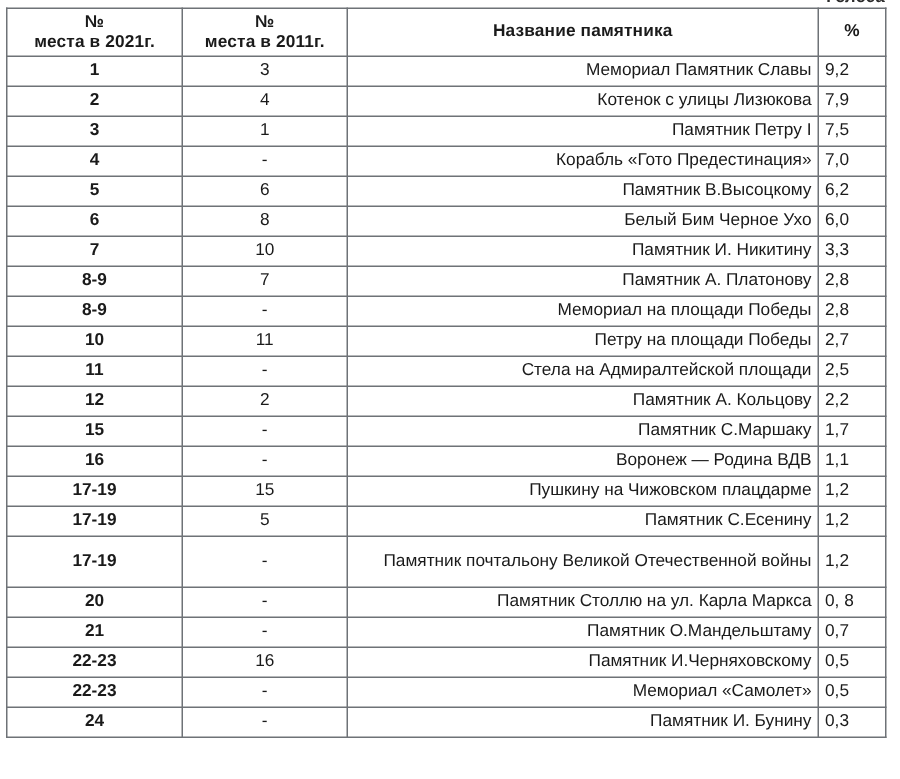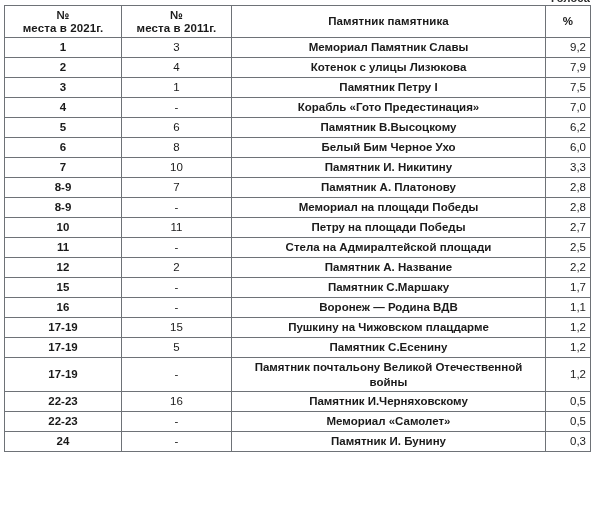--- a/index.html
+++ b/index.html
@@ -79,27 +79,27 @@
     text-align: center;
     font-weight: bold;
     font-size: 11.5px;
   }
   td.c-rank-old {
     text-align: center;
     font-weight: normal;
     font-size: 11.5px;
   }
   td.c-name {
-    text-align: center;
+    text-align: right;
     padding-left: 7px;
-    font-weight: bold;
+    font-weight: normal;
     font-size: 11.5px;
   }
   td.c-pct {
-    text-align: right;
+    text-align: left;
     font-weight: normal;
     font-size: 11.5px;
   }
   tr.tall td { height: 33px; }
   tr.tall td.c-name { line-height: 1.22; margin-left: 21px; }
 </style>
 </head>
 <body>
 
 <div class="page">
@@ -114,21 +114,21 @@
       <col class="col-rank-old">
       <col class="col-name">
       <col class="col-pct">
     </colgroup>
     <thead>
       <tr>
         <th>№
 места в 2021г.</th>
         <th>№
 места в 2011г.</th>
-        <th>Памятник памятника</th>
+        <th>Название памятника</th>
         <th>%</th>
       </tr>
     </thead>
     <tbody id="table-body">
         <tr>
           <td class="c-rank-new">1</td>
           <td class="c-rank-old">3</td>
           <td class="c-name">Мемориал Памятник Славы</td>
           <td class="c-pct">9,2</td>
         </tr>
@@ -188,21 +188,21 @@
         </tr>
         <tr>
           <td class="c-rank-new">11</td>
           <td class="c-rank-old">-</td>
           <td class="c-name">Стела на Адмиралтейской площади</td>
           <td class="c-pct">2,5</td>
         </tr>
         <tr>
           <td class="c-rank-new">12</td>
           <td class="c-rank-old">2</td>
-          <td class="c-name">Памятник А. Название</td>
+          <td class="c-name">Памятник А. Кольцову</td>
           <td class="c-pct">2,2</td>
         </tr>
         <tr>
           <td class="c-rank-new">15</td>
           <td class="c-rank-old">-</td>
           <td class="c-name">Памятник С.Маршаку</td>
           <td class="c-pct">1,7</td>
         </tr>
         <tr>
           <td class="c-rank-new">16</td>
@@ -222,20 +222,32 @@
           <td class="c-name">Памятник С.Есенину</td>
           <td class="c-pct">1,2</td>
         </tr>
         <tr class="tall">
           <td class="c-rank-new">17-19</td>
           <td class="c-rank-old">-</td>
           <td class="c-name">Памятник почтальону Великой Отечественной войны</td>
           <td class="c-pct">1,2</td>
         </tr>
         <tr>
+          <td class="c-rank-new">20</td>
+          <td class="c-rank-old">-</td>
+          <td class="c-name">Памятник Столлю на ул. Карла Маркса</td>
+          <td class="c-pct">0, 8</td>
+        </tr>
+        <tr>
+          <td class="c-rank-new">21</td>
+          <td class="c-rank-old">-</td>
+          <td class="c-name">Памятник О.Мандельштаму</td>
+          <td class="c-pct">0,7</td>
+        </tr>
+        <tr>
           <td class="c-rank-new">22-23</td>
           <td class="c-rank-old">16</td>
           <td class="c-name">Памятник И.Черняховскому</td>
           <td class="c-pct">0,5</td>
         </tr>
         <tr>
           <td class="c-rank-new">22-23</td>
           <td class="c-rank-old">-</td>
           <td class="c-name">Мемориал «Самолет»</td>
           <td class="c-pct">0,5</td>

